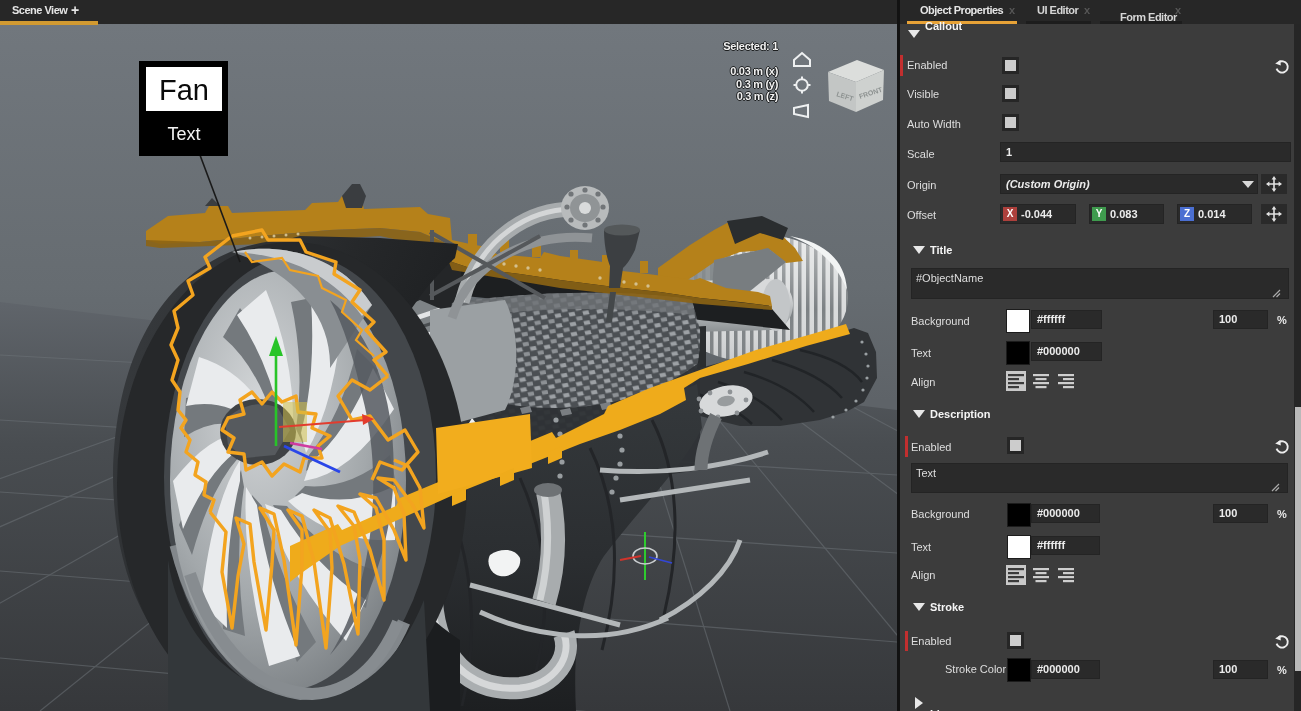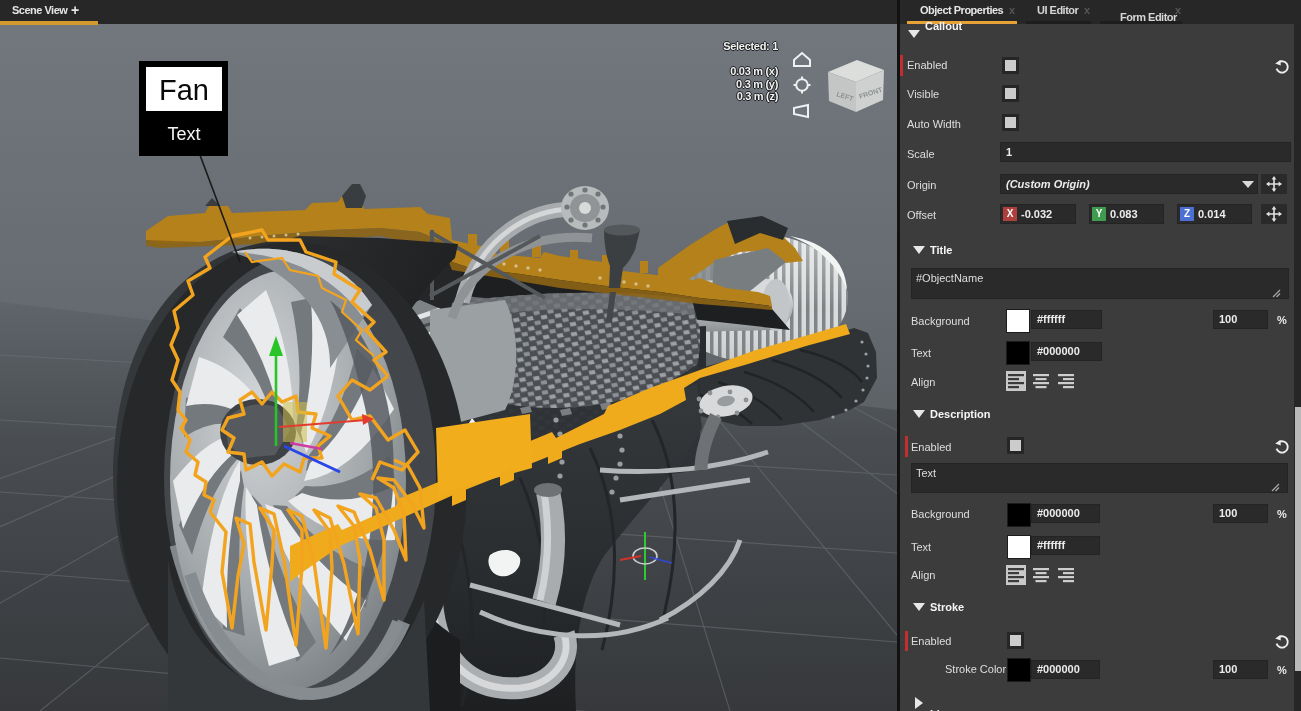--- a/index.html
+++ b/index.html
@@ -427,21 +427,21 @@
 <div class="inp" style="left:1000px;top:142px;width:291px;height:20px;"></div>
 <div class="inptxt" style="left:1006px;top:146px;">1</div>
 <div class="lab" style="left:907px;top:179px;">Origin</div>
 <div class="inp" style="left:1000px;top:174px;width:258px;height:20px;"></div>
 <div class="inptxt" style="left:1006px;top:178px;font-style:italic;">(Custom Origin)</div>
 <div class="abs" style="left:1242px;top:181px;width:0;height:0;border-left:6px solid transparent;border-right:6px solid transparent;border-top:7px solid #d8d8d8;"></div>
 <div class="mvbtn" style="left:1261px;top:174px;"></div>
 <div class="lab" style="left:907px;top:209px;">Offset</div>
 <div class="inp" style="left:1000px;top:204px;width:76px;height:20px;"></div>
 <div class="abs" style="left:1003px;top:207px;width:14px;height:14px;background:#ad403c;color:#fff;font-size:10px;font-weight:bold;text-align:center;line-height:14px;">X</div>
-<div class="inptxt" style="left:1021px;top:208px;">-0.032</div>
+<div class="inptxt" style="left:1021px;top:208px;">-0.044</div>
 <div class="inp" style="left:1089px;top:204px;width:75px;height:20px;"></div>
 <div class="abs" style="left:1092px;top:207px;width:14px;height:14px;background:#3f9b4e;color:#fff;font-size:10px;font-weight:bold;text-align:center;line-height:14px;">Y</div>
 <div class="inptxt" style="left:1110px;top:208px;">0.083</div>
 <div class="inp" style="left:1177px;top:204px;width:75px;height:20px;"></div>
 <div class="abs" style="left:1180px;top:207px;width:14px;height:14px;background:#4b6fd2;color:#fff;font-size:10px;font-weight:bold;text-align:center;line-height:14px;">Z</div>
 <div class="inptxt" style="left:1198px;top:208px;">0.014</div>
 <div class="mvbtn" style="left:1261px;top:204px;"></div>
 
 <div class="tri-d" style="left:913px;top:246px;"></div>
 <div class="hdr" style="left:930px;top:244px;">Title</div>

